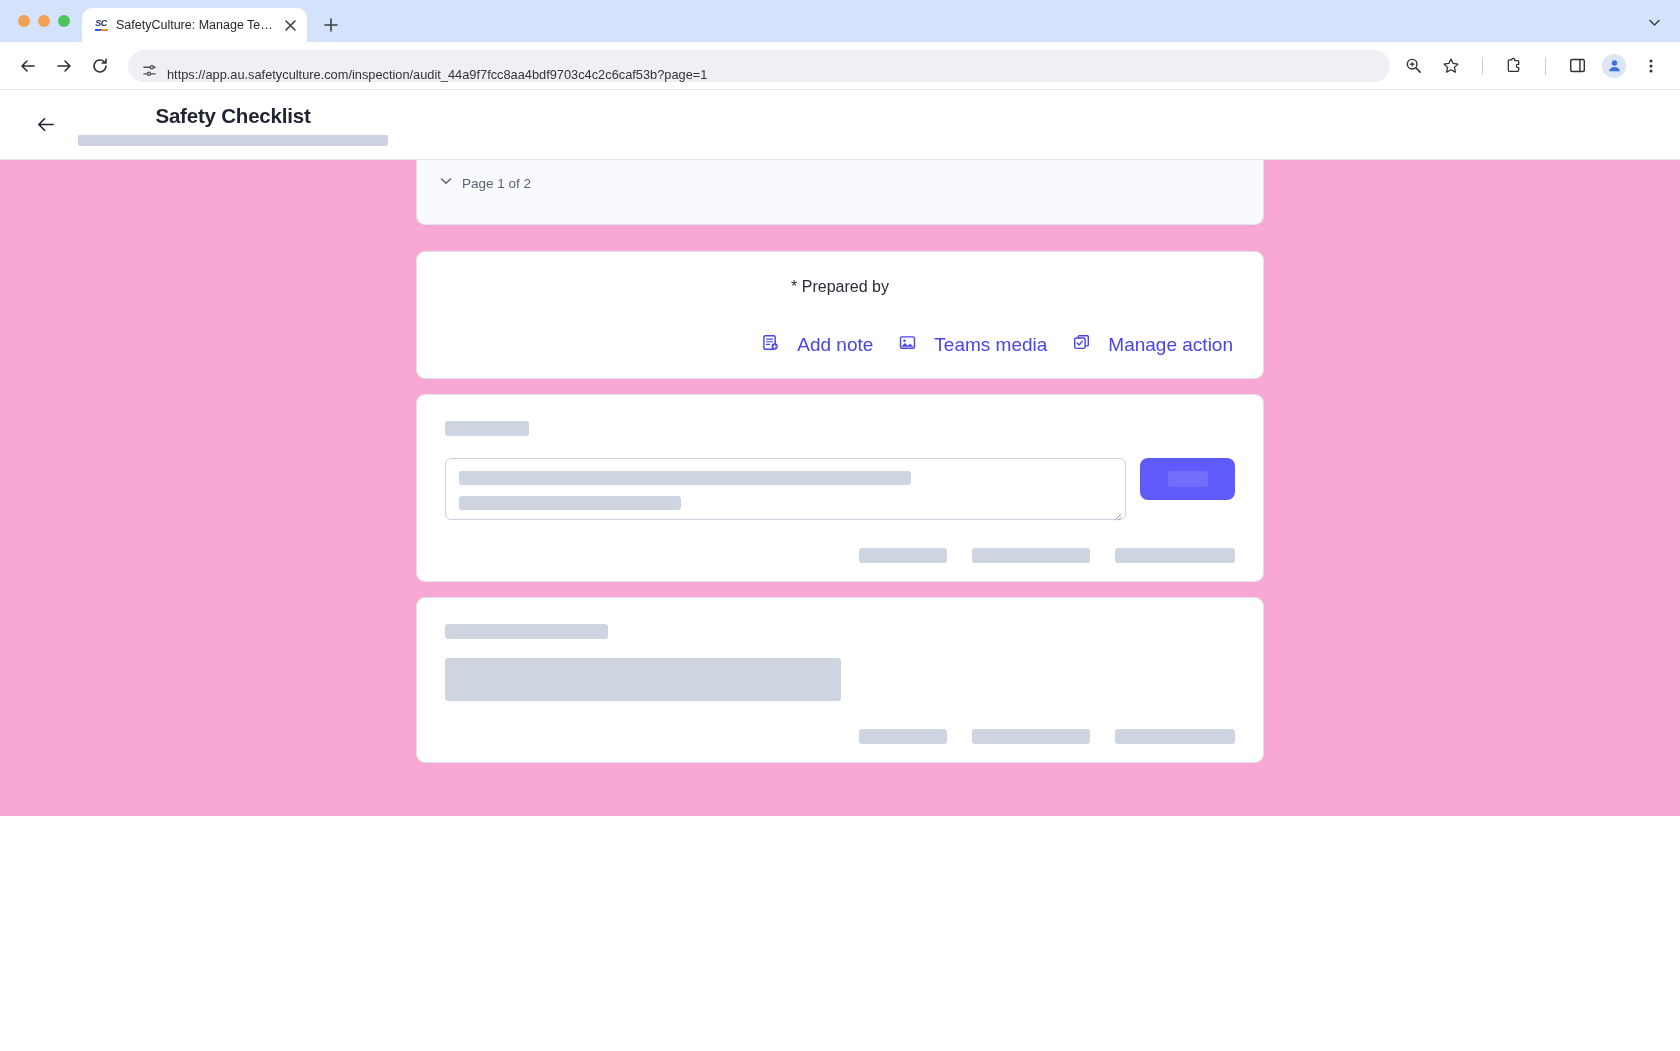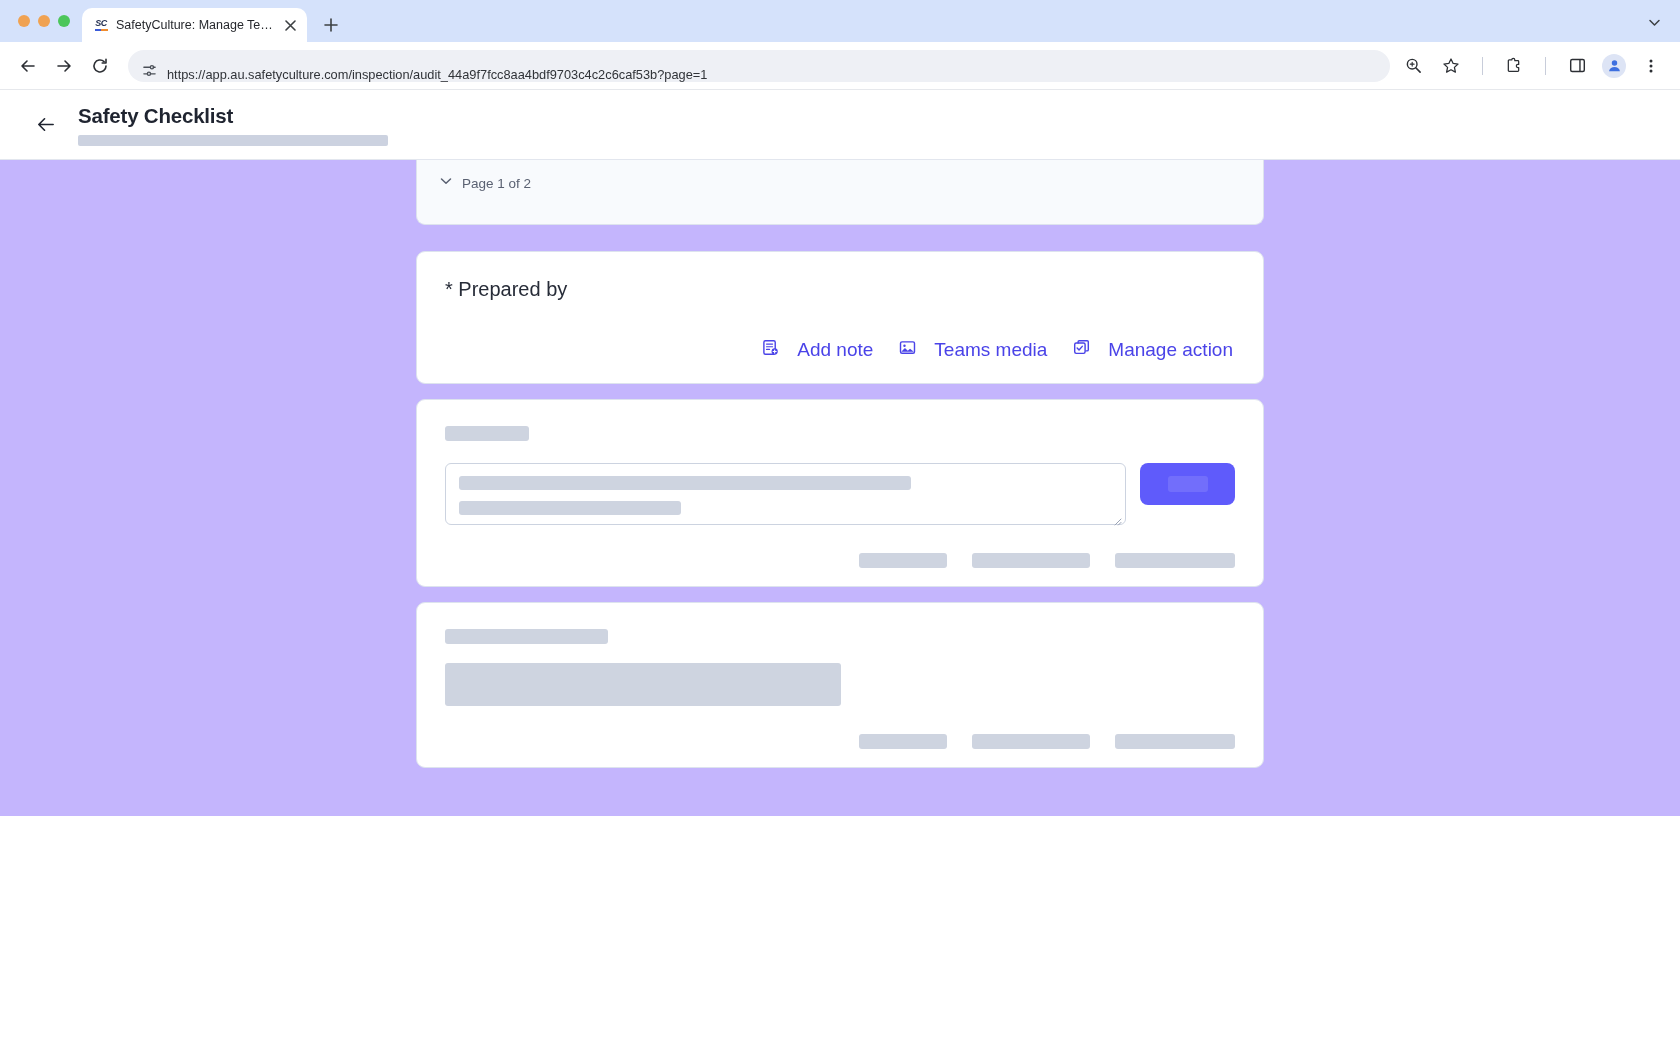--- a/index.html
+++ b/index.html
@@ -65,21 +65,21 @@
   .omnibox .url { font-size: 12.8px; color: #303338; white-space: nowrap; overflow: hidden; }
   .omni-right { display: flex; align-items: center; gap: 12px; padding-right: 4px; }
   .tb-icon { width: 26px; height: 26px; display: flex; align-items: center; justify-content: center; }
   .divider-v { width: 1px; height: 18px; background: #c8cdda; margin: 0 6px; }
   .avatar {
     width: 24px; height: 24px; border-radius: 50%; background: #dde4f5;
     display: flex; align-items: center; justify-content: center;
   }
 
   
-  .app { flex: 1; background: #c4b5fd; display: flex; flex-direction: column; overflow: hidden; }
+  .app { flex: 1; background: #f9a8d4; display: flex; flex-direction: column; overflow: hidden; text-align: center; }
 
   .app-header {
     background: #ffffff; height: 70px; flex: 0 0 70px;
     display: flex; align-items: center; padding: 0 0 0 28px;
     border-bottom: 1px solid #e2e6ee;
   }
   .back-btn { width: 34px; height: 34px; display: flex; align-items: center; justify-content: center; margin-right: 16px; }
   .hdr-texts { display: flex; flex-direction: column; gap: 7px; }
   .hdr-title { font-size: 20.5px; font-weight: bold; color: #1f2430; letter-spacing: -0.2px; }
   .hdr-skel { width: 310px; height: 11px; background: #ccd2e0; border-radius: 2px; }
@@ -100,21 +100,21 @@
     padding: 0 0 22px 0; margin-bottom: 26px;
     position: relative;
   }
   .page-card .inner { padding: 14px 22px 0 22px; }
   .page-meta { display: flex; align-items: center; gap: 9px; margin-bottom: 10px; }
   .page-meta-label { font-size: 13.5px; color: #5a6172; }
   .page-title { font-size: 17px; color: #1f2430; }
 
   .card-body { padding: 26px 28px 18px 28px; }
 
-  .field-label { font-size: 20px; color: #272c38; margin-bottom: 16px; }
+  .field-label { font-size: 16px; color: #272c38; margin-bottom: 16px; }
   .text-input {
     width: 394px; height: 40px; border: 1px solid #ccd3e0; border-radius: 6px;
     background: #fff; display: flex; align-items: center; padding: 0 13px;
     font-size: 14.5px; color: #262b36;
   }
 
   .actions-row { display: flex; justify-content: flex-end; gap: 26px; padding: 22px 2px 4px 0; }
   .action-link { display: flex; align-items: center; gap: 18px; font-size: 19px; color: #4a43e8; }
   .action-link .lbl { color: #4a43e8; }
 

